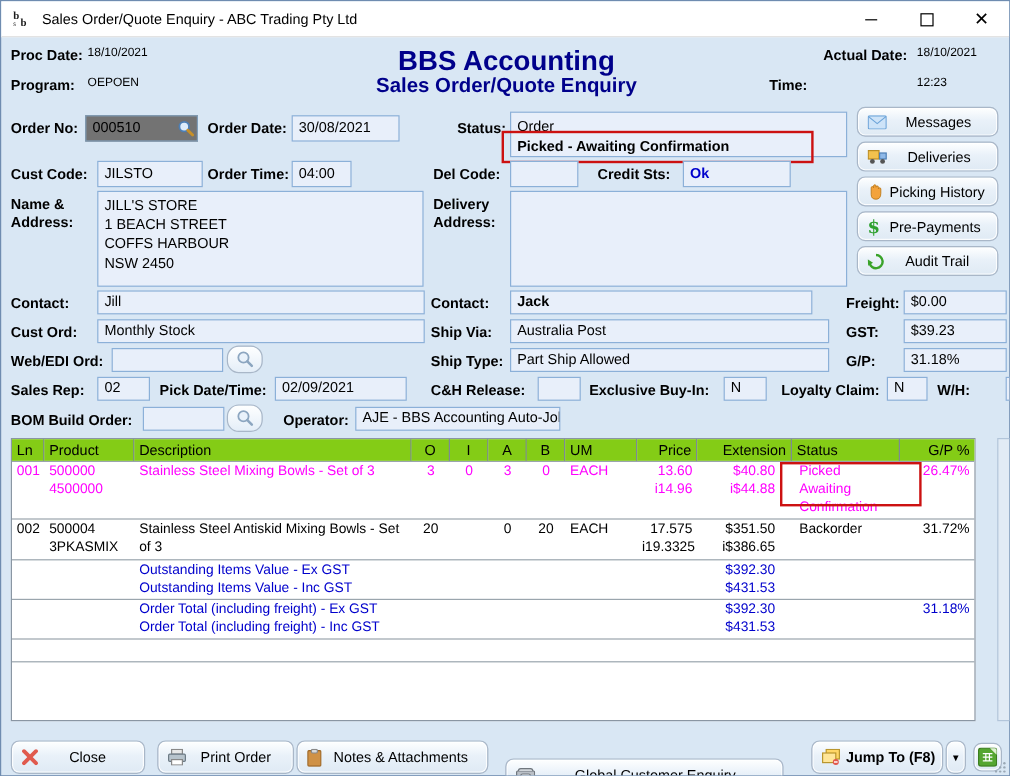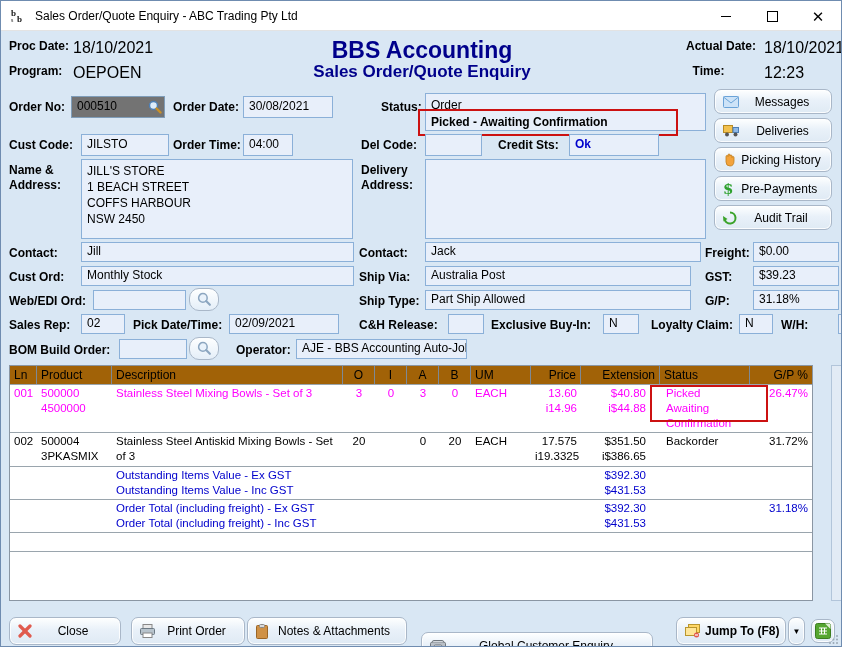--- a/index.html
+++ b/index.html
@@ -14,21 +14,21 @@
   .titlebar .logo{margin:0 8px 0 9px;width:17px;height:17px;}
   .titlebar .t-text{font-size:12px;}
   .win-btns{position:absolute;right:0;top:0;height:30px;display:flex;}
   .win-btn{width:46px;height:30px;display:flex;align-items:center;justify-content:center;}
   .glyph-min{width:10px;height:1px;background:#000;display:block;}
   .glyph-max{width:9px;height:9px;border:1px solid #000;display:block;}
   .glyph-close{font-size:15px;line-height:1;}
   
   .lbl{position:absolute;font-size:12px;font-weight:bold;white-space:nowrap;}
   .lbl.wrap{white-space:normal;width:62px;line-height:15px;}
-  .pval{position:absolute;font-size:16px;white-space:nowrap;}
+  .pval{position:absolute;font-size:10px;white-space:nowrap;}
   .fbox{position:absolute;box-sizing:border-box;height:22px;border:1px solid #8bb0d8;
     background:#e8effa;font-size:12px;line-height:19px;padding:0 5px;overflow:hidden;white-space:nowrap;}
   .fbox.white{background:#737373;border-color:#7f9db9;}
   .fbox.multi{white-space:normal;line-height:16px;padding-top:3px;}
   .blue{color:#0000cc;font-weight:bold;}
   .navy-h1{position:absolute;left:0;top:36px;width:842px;text-align:center;
     font-size:23px;font-weight:bold;color:#00008B;}
   .navy-h2{position:absolute;left:0;top:61px;width:842px;text-align:center;
     font-size:17px;font-weight:bold;color:#00008B;}
   .red-rect{position:absolute;border:2px solid #cc1111;background:transparent;pointer-events:none;}
@@ -43,21 +43,21 @@
   .dollar-ico{color:#2ea12e;font-weight:bold;font-size:15px;font-family:"DejaVu Serif",serif;}
   
   .magbtn{position:absolute;box-sizing:border-box;border:1px solid #a9b7c8;border-radius:10px;
     background:linear-gradient(#feffff,#e4eef8);display:flex;align-items:center;justify-content:center;}
   
   .grid{position:absolute;left:8px;top:364px;width:804px;height:236px;background:#fff;
     border:1px solid #8a96a3;box-sizing:border-box;}
   .g-row{display:flex;border-bottom:1px solid #9aa5ad;}
   .gc{box-sizing:border-box;padding:1px 4px;font-size:11.5px;line-height:15px;overflow:hidden;}
   .g-head{background:#dde7f2;}
-  .g-head .gc{border-right:1px solid #7d8996;font-size:12px;padding:2px 4px;line-height:14px;background:#a16207;}
+  .g-head .gc{border-right:1px solid #7d8996;font-size:12px;padding:2px 4px;line-height:14px;background:#84cc16;}
   .g-head .gc:last-child{border-right:none;}
   .c-ln{width:27px;} .c-prod{width:75px;} .c-desc{width:231px;}
   .c-o{width:32px;} .c-i{width:32px;} .c-a{width:32px;} .c-b{width:32px;}
   .c-um{width:60px;} .c-price{width:50px;} .c-ext{width:79px;padding-right:14px;}
   .c-status{width:90px;padding-left:6px;} .c-gp{width:62px;}
   .c-mid{width:238px;}
   .ta-c{text-align:center;} .ta-r{text-align:right;}
   .mag-row .gc{color:#FF00FF;}
   .sum .gc{color:#0000cc;}
   .g-row.item{min-height:33px;}
@@ -99,21 +99,21 @@
   <div class="lbl" style="left:8px;top:38px;">Proc Date:</div>
   <div class="pval" style="left:72px;top:38px;">18/10/2021</div>
   <div class="lbl" style="left:8px;top:63px;">Program:</div>
   <div class="pval" style="left:72px;top:63px;">OEPOEN</div>
 
   <div class="navy-h1">BBS Accounting</div>
   <div class="navy-h2">Sales Order/Quote Enquiry</div>
 
   <div class="lbl" style="left:660px;top:38px;width:95px;text-align:right;">Actual Date:</div>
   <div class="pval" style="left:763px;top:38px;">18/10/2021</div>
-  <div class="lbl" style="left:660px;top:63px;width:95px;text-align:center;">Time:</div>
+  <div class="lbl" style="left:640px;top:63px;width:95px;text-align:left;">Time:</div>
   <div class="pval" style="left:763px;top:63px;">12:23</div>
 
   <div class="lbl" style="left:8px;top:99px;">Order No:</div>
   <div class="fbox white" style="left:70px;top:95px;width:94px;">
     <span>000510</span>
     <svg width="14" height="14" style="position:absolute;right:2px;top:3px;" viewBox="0 0 14 14">
       <circle cx="5.5" cy="5.5" r="4" fill="#dcecfb" stroke="#4d7fb5" stroke-width="1.5"></circle>
       <line x1="8.5" y1="8.5" x2="12.5" y2="12.5" stroke="#c89028" stroke-width="2.4" stroke-linecap="round"></line>
     </svg>
   </div>
@@ -142,21 +142,21 @@
     <div>1 BEACH STREET</div>
     <div>COFFS HARBOUR</div>
     <div>NSW 2450</div>
   </div>
   <div class="lbl wrap" style="left:360px;top:162px;">Delivery Address:</div>
   <div class="fbox multi" style="left:424px;top:158px;width:281px;height:80px;"></div>
 
   <div class="lbl" style="left:8px;top:245px;">Contact:</div>
   <div class="fbox" style="left:80px;top:241px;width:273px;height:20px;line-height:17px;">Jill</div>
   <div class="lbl" style="left:358px;top:245px;">Contact:</div>
-  <div class="fbox" style="left:424px;top:241px;width:276px;height:20px;line-height:17px;">Jack</div>
+  <div class="fbox" style="left:424px;top:241px;width:252px;height:20px;line-height:17px;font-weight:bold;">Jack</div>
   <div class="lbl" style="left:704px;top:245px;">Freight:</div>
   <div class="fbox" style="left:752px;top:241px;width:86px;height:20px;line-height:17px;">$0.00</div>
 
   <div class="lbl" style="left:8px;top:269px;">Cust Ord:</div>
   <div class="fbox" style="left:80px;top:265px;width:273px;height:20px;line-height:17px;">Monthly Stock</div>
   <div class="lbl" style="left:358px;top:269px;">Ship Via:</div>
   <div class="fbox" style="left:424px;top:265px;width:266px;height:20px;line-height:17px;">Australia Post</div>
   <div class="lbl" style="left:704px;top:269px;">GST:</div>
   <div class="fbox" style="left:752px;top:265px;width:86px;height:20px;line-height:17px;">$39.23</div>
 

